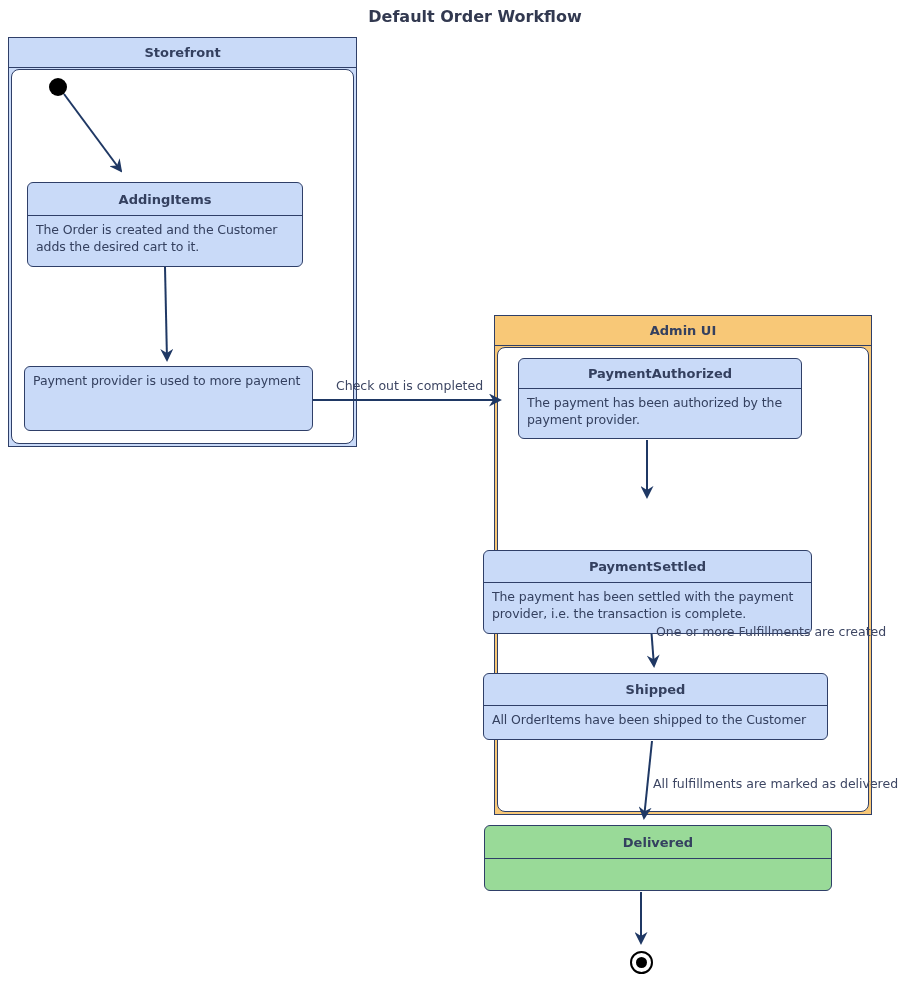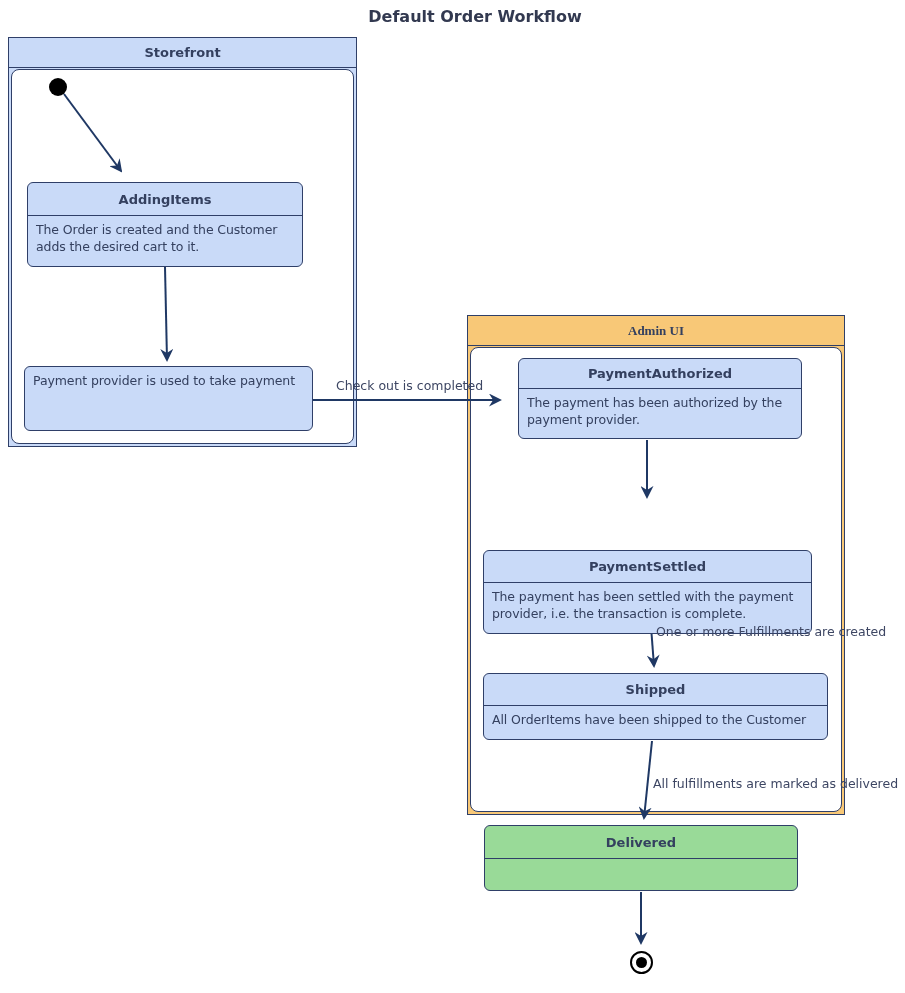--- a/index.html
+++ b/index.html
@@ -118,21 +118,21 @@
 
 <div class="canvas">
 
   <div class="diagram-title">Default Order Workflow</div>
 
   <div class="container blue" style="left:8px; top:37px; width:349px; height:410px;">
     <div class="container-header">Storefront</div>
     <div class="container-inner"></div>
   </div>
 
-  <div class="container orange" style="left:467px; top:315px; width:378px; height:500px;font-family:Liberation Serif, serif;">
+  <div class="container orange" style="left:494px; top:315px; width:378px; height:500px;">
     <div class="container-header">Admin UI</div>
     <div class="container-inner"></div>
   </div>
 
   <svg class="edges" width="905" height="993" viewBox="0 0 905 993">
     <defs>
       <marker id="arrowhead" viewBox="0 0 10 10" refX="8.5" refY="5" markerWidth="6.5" markerHeight="6.5" orient="auto">
         <path d="M0 0 L10 5 L0 10 L3.2 5 Z" class="arrowhead"></path>
       </marker>
     </defs>
@@ -146,39 +146,39 @@
   </svg>
 
   <div class="initial-dot" style="left:49px; top:78px;"></div>
 
   <div class="state blue" style="left:27px; top:182px; width:276px; height:85px;">
     <div class="state-title" style="height:33px; line-height:33px;">AddingItems</div>
     <div class="state-body">The Order is created and the Customer adds the desired cart to it.</div>
   </div>
 
   <div class="state blue" style="left:24px; top:366px; width:289px; height:65px;">
-    <div class="state-body">Payment provider is used to take payment</div>
+    <div class="state-body">Payment provider is used to more payment</div>
   </div>
 
   <div class="state blue" style="left:505px; top:358px; width:284px; height:81px;margin-left:13px;">
     <div class="state-title" style="height:30px; line-height:30px;">PaymentAuthorized</div>
     <div class="state-body">The payment has been authorized by the payment provider.</div>
   </div>
 
   <div class="state blue" style="left:483px; top:503px; width:329px; height:84px;margin-top:47px;">
     <div class="state-title" style="height:32px; line-height:32px;">PaymentSettled</div>
     <div class="state-body">The payment has been settled with the payment provider, i.e. the transaction is complete.</div>
   </div>
 
   <div class="state blue" style="left:483px; top:673px; width:345px; height:67px;">
     <div class="state-title" style="height:32px; line-height:32px;">Shipped</div>
     <div class="state-body">All OrderItems have been shipped to the Customer</div>
   </div>
 
-  <div class="state green" style="left:484px; top:825px; width:314px; height:66px;">
+  <div class="state green" style="left:484px; top:825px; width:348px; height:66px;">
     <div class="state-title" style="height:33px; line-height:33px;">Delivered</div>
   </div>
 
   <div class="final-marker" style="left:630px; top:951px;"></div>
 
   <div class="edge-label" style="left:336px; top:378px;">Check out is completed</div>
   <div class="edge-label" style="left:656px; top:624px;">One or more Fulfillments are created</div>
   <div class="edge-label" style="left:653px; top:776px;">All fulfillments are marked as delivered</div>
 
 </div>

